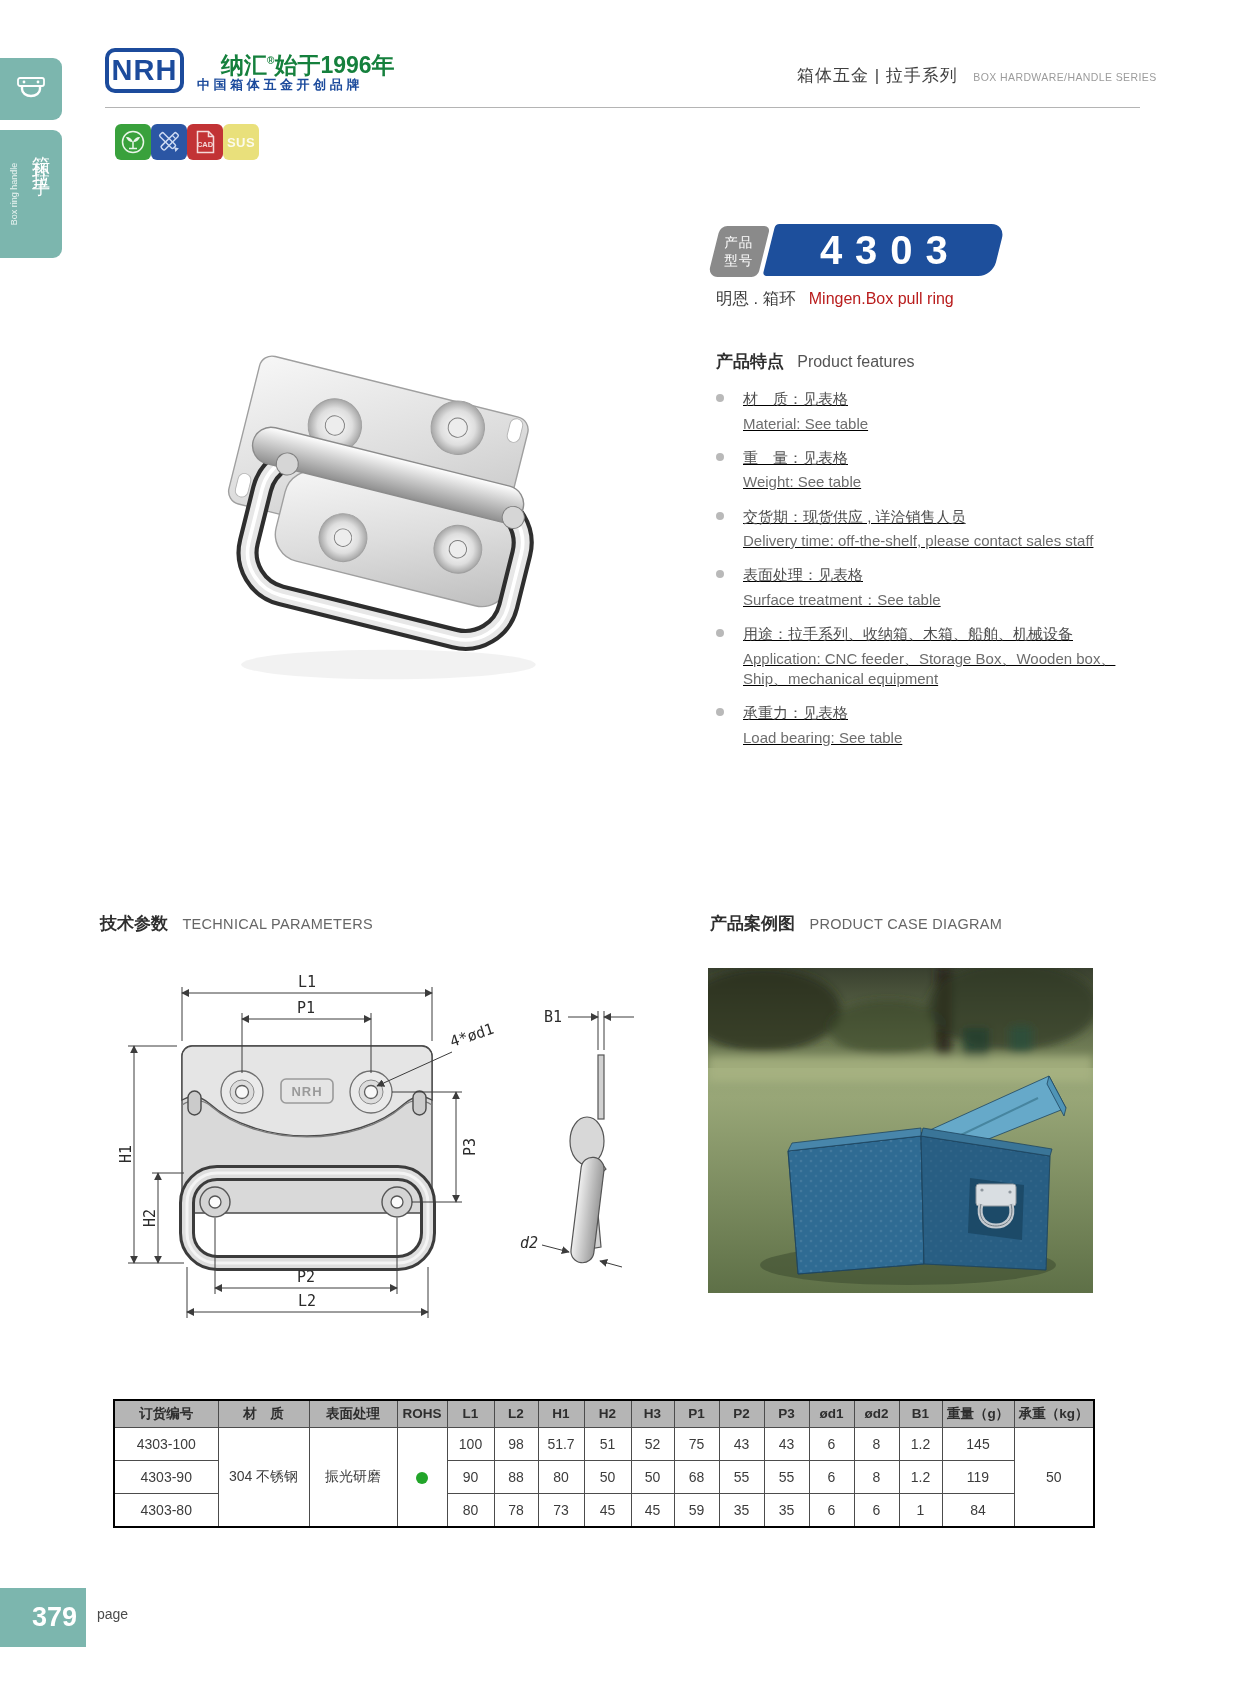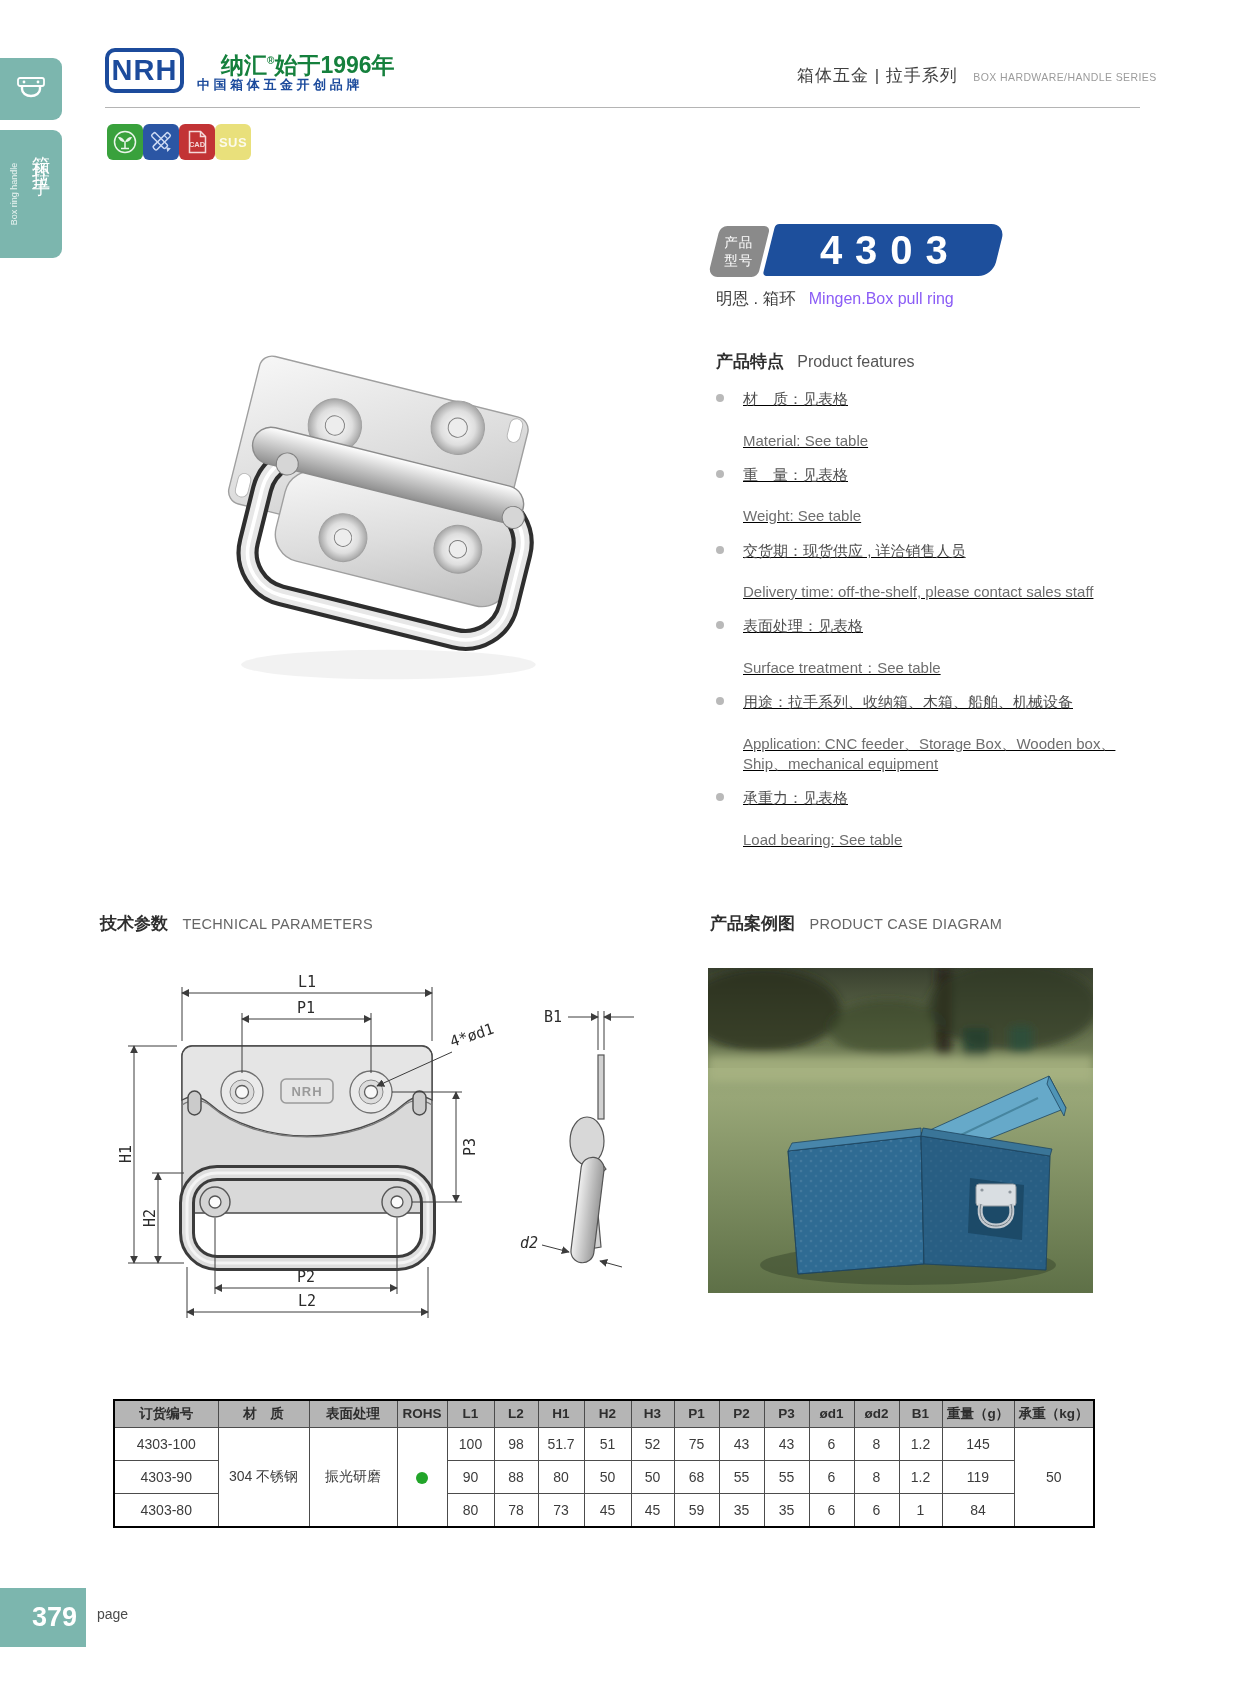--- a/index.html
+++ b/index.html
@@ -20,52 +20,52 @@
               border:4px solid #1c4b9c; border-radius:10px; display:flex; align-items:center; justify-content:center;
               color:#1c4b9c; font-size:29px; font-weight:bold; letter-spacing:1px; }
   .brand-line1 { position:absolute; left:196px; top:50px; color:#15803d; font-size:23px; font-weight:bold;margin-left:25px; }
   .brand-line1 sup { font-size:10px; }
   .brand-line2 { position:absolute; left:197px; top:76px; color:#1c4b9c; font-size:13px; font-weight:bold; letter-spacing:3.6px; }
   .series { position:absolute; left:797px; top:64px; white-space:nowrap; }
   .series-zh { font-size:17px; color:#3f3f3f; letter-spacing:1px; }
   .series-en { font-size:10.5px; color:#9b9b9b; margin-left:11px; letter-spacing:.4px; }
   .header-rule { position:absolute; left:105px; top:107px; width:1035px; height:1px; background:#b4b4b4; }
 
-  .badge-row { position:absolute; left:107px; top:124px; display:flex; }
+  .badge-row { position:absolute; left:115px; top:124px; display:flex; }
   .badge { width:36px; height:36px; border-radius:6px; display:flex; align-items:center; justify-content:center; }
   .badge-eco { background:#39a13c; }
   .badge-tools { background:#2b56a4; }
   .badge-cad { background:#c23335; }
   .badge-sus { background:#e9e07b; }
   .badge-sus span { color:rgba(255,255,255,.85); font-weight:bold; font-size:13px; letter-spacing:.5px; }
 
   
   .model-label-shape { position:absolute; left:714px; top:226px; width:50px; height:51px; background:#8a8a8a;
                        transform:skewX(-14deg); border-radius:7px 6px 6px 10px;
                        display:flex; align-items:center; justify-content:center; }
   .model-label-shape span { transform:skewX(14deg); color:#fff; font-size:13.5px; line-height:1.3;
                             width:2.2em; text-align:center; letter-spacing:1px; }
   .model-number-shape { position:absolute; left:769px; top:224px; width:230px; height:52px; background:#1d4f9c;
                         transform:skewX(-14deg); border-radius:4px 14px 14px 4px;
                         display:flex; align-items:center; justify-content:center; }
   .model-number-shape span { transform:skewX(14deg); color:#fff; font-size:40px; font-weight:600; letter-spacing:13px; padding-left:13px; }
   .product-name { position:absolute; left:716px; top:288px; }
   .pn-zh { font-size:16.5px; color:#3e3e3e; }
-  .pn-en { font-size:16px; color:#8b5cf6; margin-left:13px; }
+  .pn-en { font-size:16px; color:#b91c1c; margin-left:13px; }
 
   
   .features { position:absolute; left:716px; top:350px; width:424px; }
   .features h3 { font-weight:normal; margin-bottom:15px; }
   .f-zh { font-size:17px; font-weight:bold; color:#2f2f2f; }
   .f-en { font-size:16px; color:#555; margin-left:8px; }
   .features ul { list-style:none; }
   .features li { display:flex; gap:19px; margin-bottom:13px;text-decoration:underline; }
   .dot { width:8px; height:8px; border-radius:50%; background:#b9b9b9; margin-top:6px; flex-shrink:0; }
   .li-zh { font-size:15px; color:#4f4f4f; line-height:1.5; }
-  .li-en { font-size:15px; color:#6e6e6e; line-height:1.35; margin-top:20px; }
+  .li-en { font-size:15px; color:#6e6e6e; line-height:1.35; margin-top:3px; }
 
   
   .section-head { position:absolute; white-space:nowrap; }
   .sec-tech { left:100px; top:912px; }
   .sec-case { left:710px; top:912px; }
   .sec-zh { font-size:17px; font-weight:bold; color:#2e2e2e; }
   .sec-en { font-size:14.5px; color:#666; margin-left:10px; letter-spacing:.3px; }
 
   
   .product-photo { position:absolute; left:135px; top:296px; }

